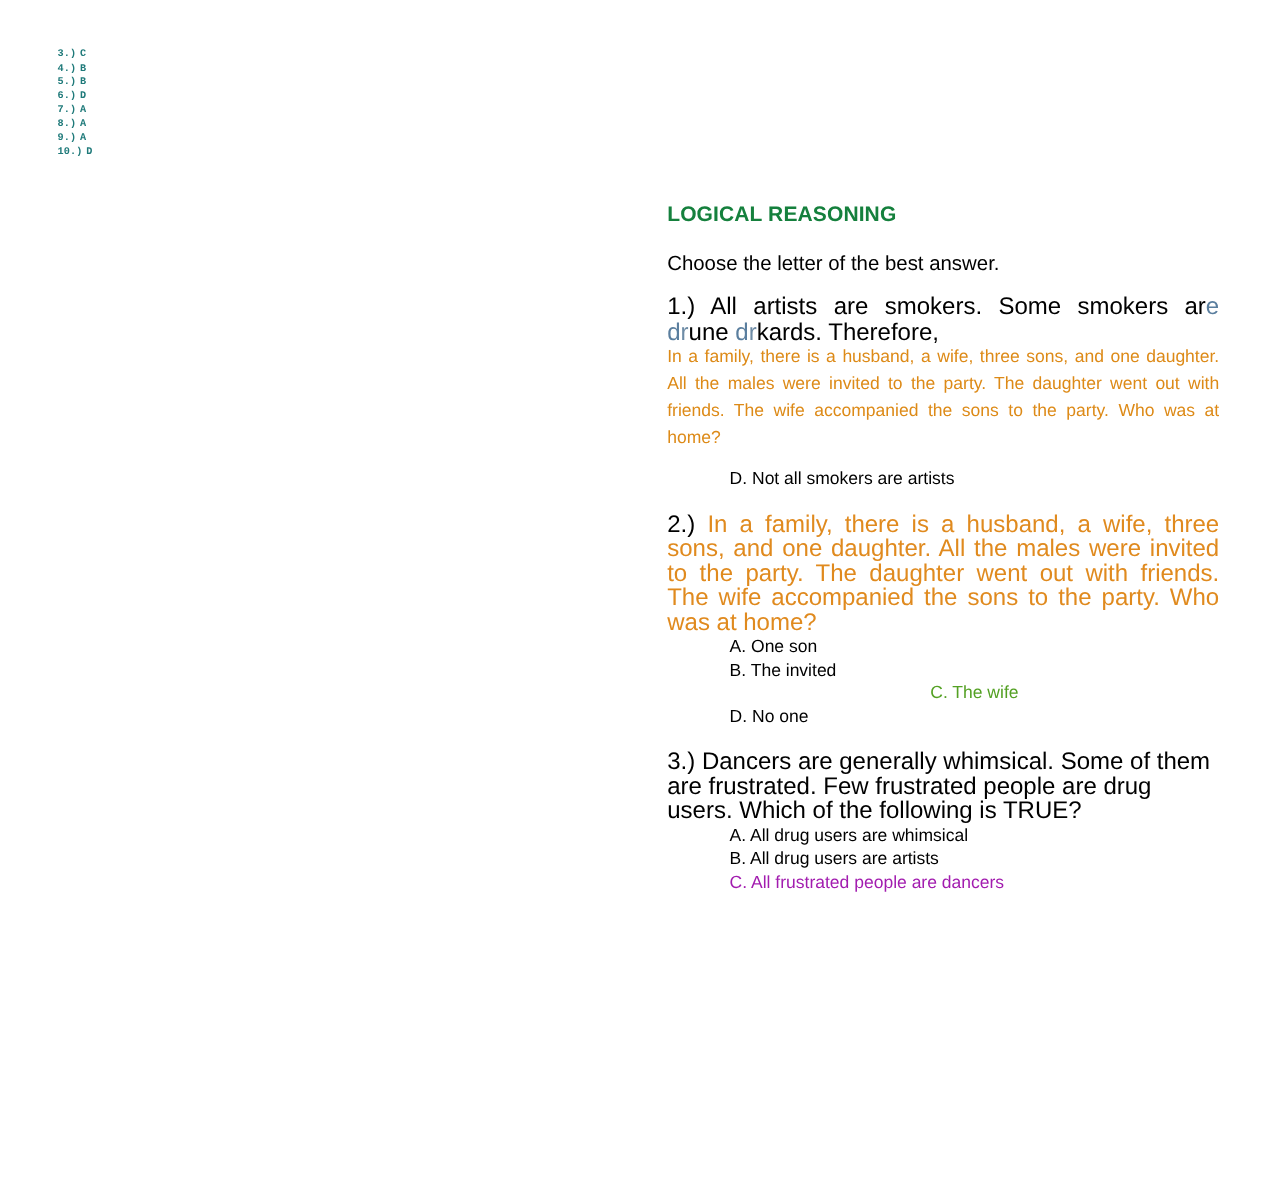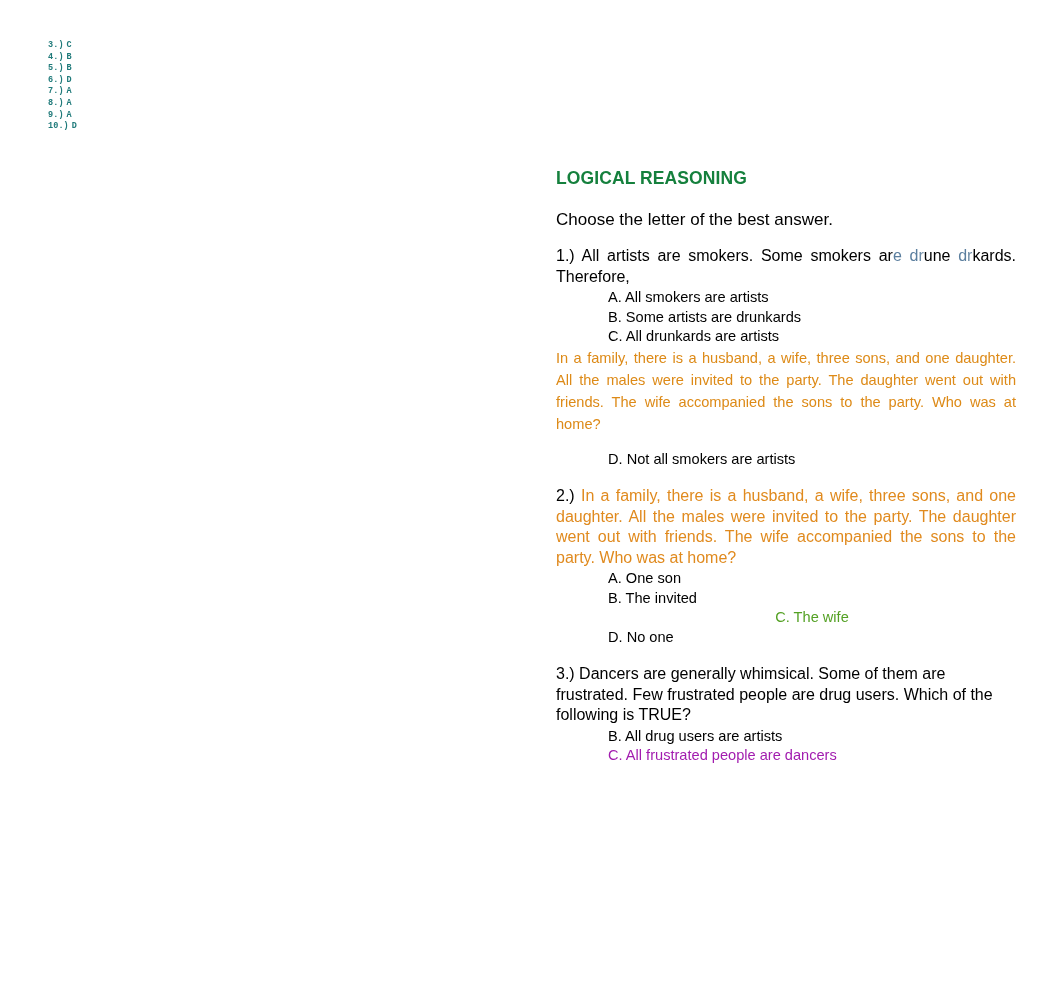--- a/index.html
+++ b/index.html
@@ -54,21 +54,21 @@
   .instruction {
     margin-top: 20px;
     font-size: 17px;
     line-height: 19px;
     color: #000000;
   }
 
   .qblock { margin-top: 17px; }
 
   .qtext {
-    font-size: 16px;
+    font-size: 20px;
     line-height: 20.5px;
     text-align: justify;
     text-justify: inter-word;
     color: #000000;
     margin-top: 12px;
   }
   .qtext.justified { text-align: justify; }
   .qtext.plain { text-align: left; }
 
   .opts { margin-top: 1px; }
@@ -130,25 +130,20 @@
 
 <div id="doc">
 
   <h1>LOGICAL REASONING</h1>
 
   <div class="instruction">Choose the letter of the best answer.</div>
 
   <div class="qblock">
     <div class="qtext justified"><span>1.) All artists are smokers. Some smokers ar</span><span class="c-slate">e</span><span> </span><span class="c-slate">d</span><span class="c-slate2">r</span><span>une</span><span> </span><span class="c-slate">d</span><span class="c-slate2">r</span><span>kards.</span><span> Therefore,</span></div>
 
-    <div class="opts">
-      <div class="opt">A. All smokers are artists</div>
-      <div class="opt">B. Some artists are drunkards</div>
-      <div class="opt">C. All drunkards are artists</div>
-    </div>
 
     <div class="inserted-para">In a family, there is a husband, a wife, three sons, and one daughter. All the males were invited to the party. The daughter went out with friends. The wife accompanied the sons to the party. Who was at home?</div>
 
     <div class="spacer-sm"></div>
 
     <div class="opts">
       <div class="opt">D. Not all smokers are artists</div>
     </div>
   </div>
 
@@ -160,18 +155,19 @@
       <div class="opt">B. The invited</div>
       <div class="opt c-green-bold">C. The wife</div>
       <div class="opt">D. No one</div>
     </div>
   </div>
 
   <div class="qblock">
     <div class="qtext plain">3.) Dancers are generally whimsical. Some of them are frustrated. Few frustrated people are drug users. Which of the following is TRUE?</div>
 
     <div class="opts">
+      <div class="opt">A. All drug users are whimsical</div>
       <div class="opt">B. All drug users are artists</div>
       <div class="opt c-green">C. All frustrated people are dancers</div>
     </div>
   </div>
 
 </div>
 
 </body></html>

